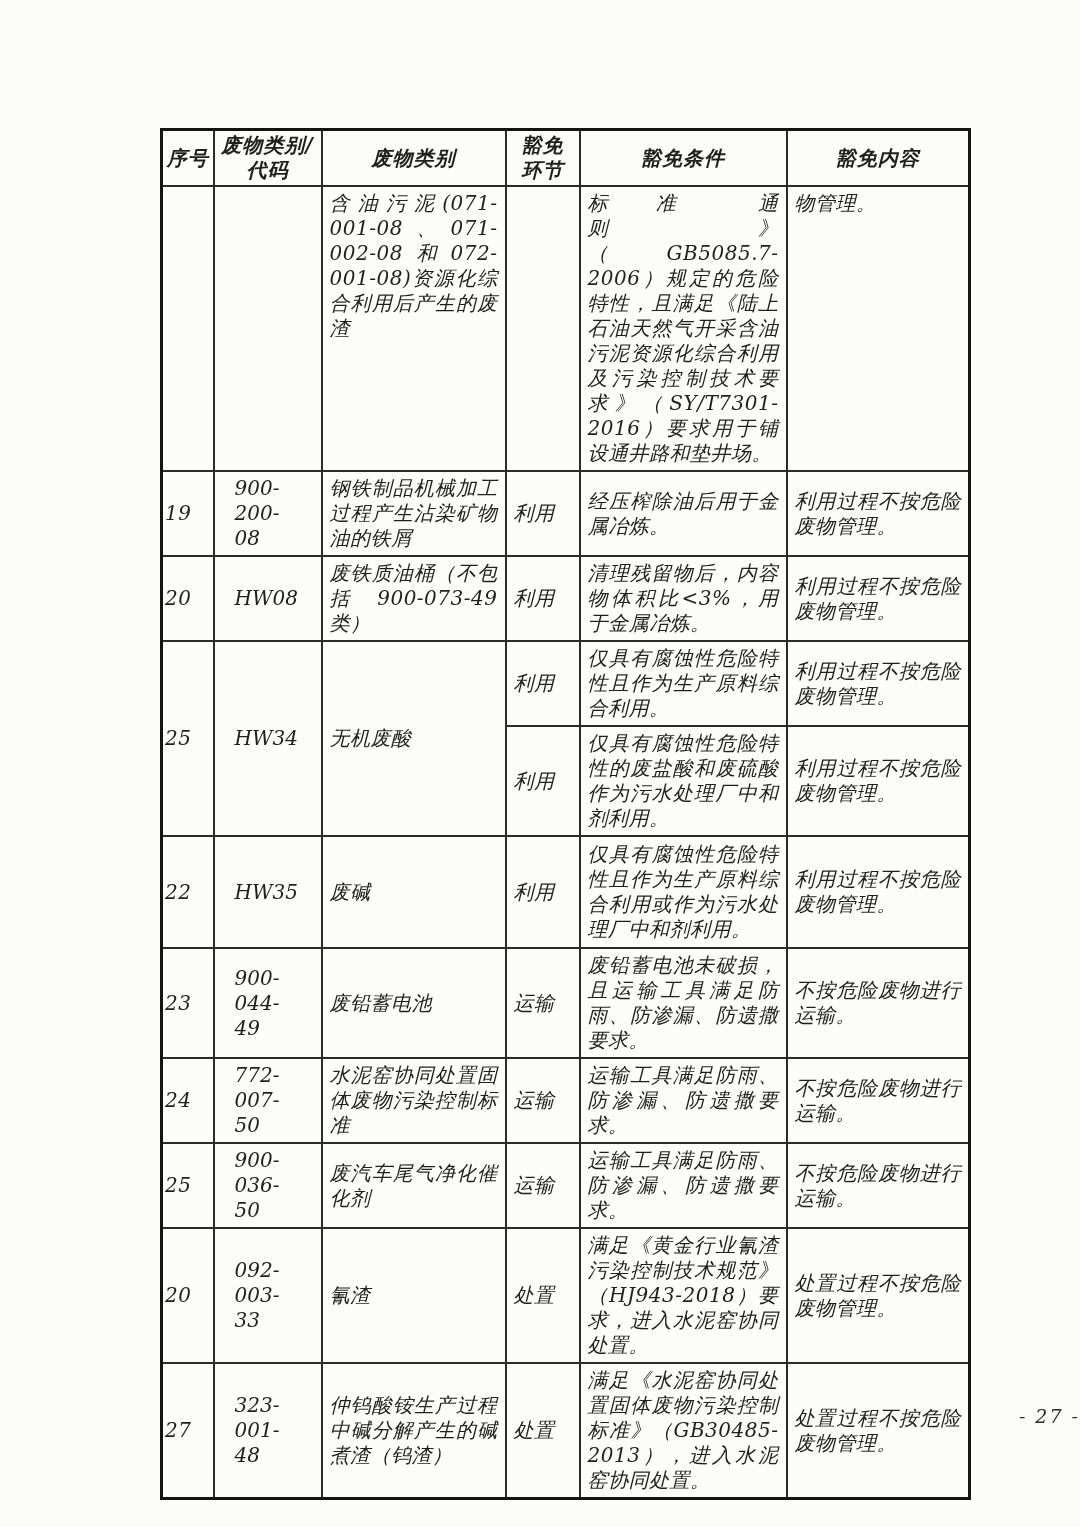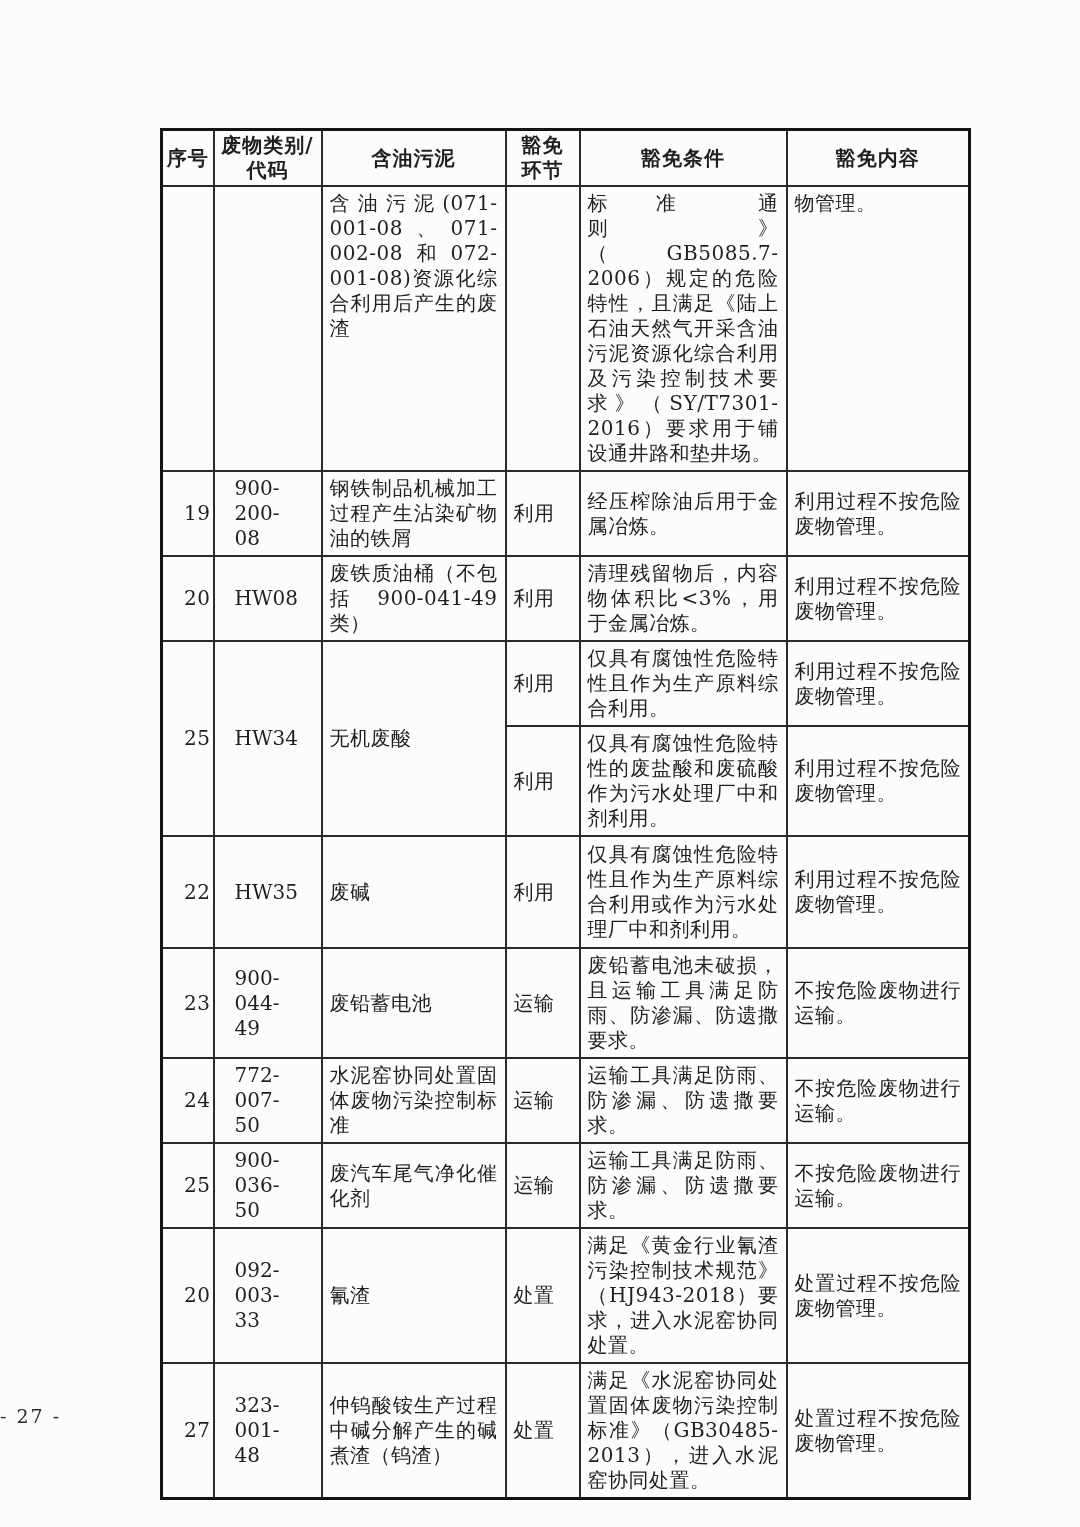--- a/index.html
+++ b/index.html
@@ -8,20 +8,21 @@
     background: #fbfbfa;
     font-family: "DejaVu Serif", "Liberation Serif", serif;
     color: #1f1f1f;
     position: relative;
   }
   .doc-page {
     position: absolute;
     left: 0; top: 0;
     width: 1080px; height: 1527px;
     background: #fcfcfb;
+    font-style: italic;
   }
   table.exemption-table {
     position: absolute;
     left: 160px; top: 128px;
     width: 808px;
     border-collapse: collapse;
     table-layout: fixed;
     border: 3px solid #141414;
     font-size: 20px;
     line-height: 25px;
@@ -43,21 +44,21 @@
     font-size: 20px;
     letter-spacing: 1px;
   }
   .col-id    { width: 52px; }
   .col-code  { width: 108px; }
   .col-waste { width: 184px; }
   .col-stage { width: 74px; }
   .col-cond  { width: 207px; }
   .col-cont  { width: 183px; }
 
-  td.cell-id    { text-align: right; padding: 1px 2px; }
+  td.cell-id    { text-align: left; padding: 1px 2px; }
   td.cell-code  { padding: 4px 20px; letter-spacing: 0; margin-left: 34px; }
   td.cell-stage { }
   td.cell-cond, td.cell-cont, td.cell-waste {
     text-align: justify;
     text-justify: inter-character;
   }
   tr.row-header { height: 55px; }
   tr.row-cont   { height: 225px; }
   tr.row-cont td { vertical-align: top; }
   tr.row-19  { height: 79px; }
@@ -68,21 +69,21 @@
   tr.row-23  { height: 92px; }
   tr.row-24  { height: 73px; }
   tr.row-25  { height: 57px; }
   tr.row-26  { height: 111px; }
   tr.row-27  { height: 112px; }
 
   .page-number {
     position: absolute;
     left: 0; top: 1405px;
     width: 1080px;
-    text-align: left;
+    text-align: right;
     font-size: 19px;
     color: #2a2a2a;
     letter-spacing: 2px;
   }
 </style>
 </head>
 <body>
 
 <div class="doc-page">
 
@@ -94,21 +95,21 @@
       <col class="col-stage">
         <col class="col-cond">
         <col class="col-cont">
     </colgroup>
 
     <tbody>
         <tr class="row-header">
       <th>序号</th>
       <th>废物类别/
 代码</th>
-      <th>含油污泥</th>
+      <th>废物类别</th>
       <th>豁免
 环节</th>
       <th>豁免条件</th>
       <th>豁免内容</th>
     </tr>
 
     <tr class="row-cont">
       <td class="cell-id"></td>
       <td class="cell-code"></td>
       <td class="cell-waste">含油污泥(071-001-08、071-002-08和072-001-08)资源化综合利用后产生的废渣</td>
@@ -122,21 +123,21 @@
       <td class="cell-code">900-200-08</td>
       <td class="cell-waste">钢铁制品机械加工过程产生沾染矿物油的铁屑</td>
       <td class="cell-stage">利用</td>
       <td class="cell-cond">经压榨除油后用于金属冶炼。</td>
       <td class="cell-cont">利用过程不按危险废物管理。</td>
     </tr>
 
     <tr class="row-20">
       <td class="cell-id">20</td>
       <td class="cell-code">HW08</td>
-      <td class="cell-waste">废铁质油桶（不包括900-041-49 类）</td>
+      <td class="cell-waste">废铁质油桶（不包括900-073-49 类）</td>
       <td class="cell-stage">利用</td>
       <td class="cell-cond">清理残留物后，内容物体积比&lt;3%，用于金属冶炼。</td>
       <td class="cell-cont">利用过程不按危险废物管理。</td>
     </tr>
 
     <tr class="row-21a">
       <td class="cell-id" rowspan="2">25</td>
       <td class="cell-code" rowspan="2">HW34</td>
       <td class="cell-waste" rowspan="2">无机废酸</td>
       <td class="cell-stage">利用</td>

